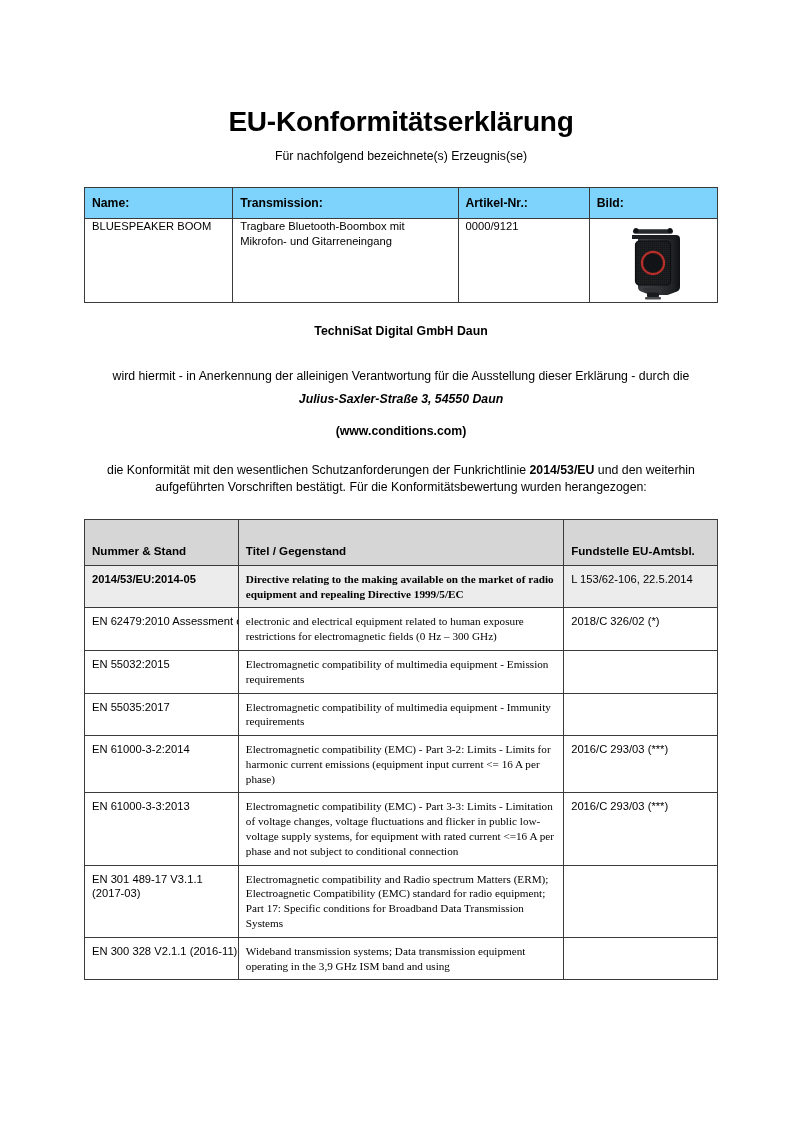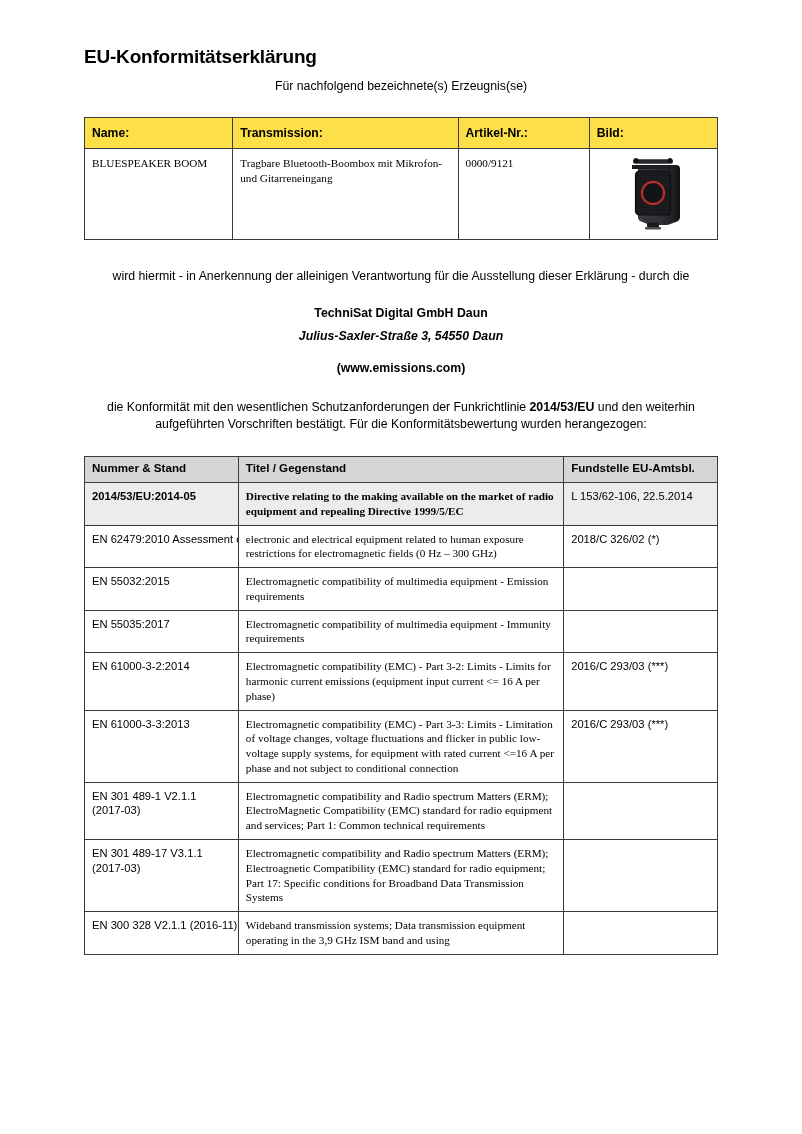--- a/index.html
+++ b/index.html
@@ -20,23 +20,23 @@
     width: 802px;
     height: 1134px;
     box-sizing: border-box;
     padding: 0 84px;
     background: #ffffff;
   }
 
   
   .doc-title {
     margin: 0;
-    padding-top: 47px;
-    text-align: left;
-    font-size: 19px;
+    padding-top: 107px;
+    text-align: center;
+    font-size: 28px;
     font-weight: bold;
     letter-spacing: -0.2px;
     line-height: 1.1;
   }
   .doc-subtitle {
     margin: 1px;
     padding-top: 10px;
     text-align: center;
     font-size: 12.3px;
     line-height: 1.3;
@@ -57,30 +57,29 @@
     text-align: left;
     font-weight: normal;
     overflow: hidden;
   }
 
   
   .product-table {
     margin-top: 22px;
   }
   .product-table th {
-    background: #fde047;
+    background: #7dd3fc;
     font-weight: bold;
     font-size: 12.2px;
     padding-top: 7px;
     padding-bottom: 7px;
   }
   .product-table td {
     height: 78px;
-    padding-top: 7px;
-    font-family: Liberation Serif, serif;
+    padding-top: 0;
   }
   .col-name      { width: 148px; }
   .col-desc      { width: 225px; }
   .col-artnr     { width: 131px; }
   .col-bild      { width: 128px; }
 
   .product-image-cell {
     padding: 0;
     position: relative;
   }
@@ -108,21 +107,21 @@
   .decl b { font-weight: bold; }
 
   
   .std-table {
     margin-top: 22px;
   }
   .std-table th {
     background: #d6d6d6;
     font-weight: bold;
     font-size: 11.6px;
-    padding-top: 3px;
+    padding-top: 23px;
     padding-bottom: 7px;
   }
   .std-table td {
     padding-top: 6px;
     padding-bottom: 6px;
   }
   .std-table tr.shaded td {
     background: #ececec;
   }
   .std-table tr.shaded td,
@@ -211,27 +210,27 @@
 
             <path d="M20 62 h20 l-2.5 5 h-15 z" fill="#303236"></path>
             <rect x="24" y="66.5" width="12" height="5" rx="1.4" fill="#1a1b1e"></rect>
             <rect x="22" y="71" width="16" height="2.4" rx="1" fill="#4a4c50"></rect>
           </svg>
         </td>
       </tr>
     </tbody>
   </table>
 
+  <p class="decl decl-company">TechniSat Digital GmbH Daun</p>
+
   <p class="decl decl-intro">wird hiermit - in Anerkennung der alleinigen Verantwortung für die Ausstellung dieser Erklärung - durch die</p>
 
-  <p class="decl decl-company">TechniSat Digital GmbH Daun</p>
-
   <p class="decl decl-addr">Julius-Saxler-Straße 3, 54550 Daun</p>
 
-  <p class="decl decl-web">(www.emissions.com)</p>
+  <p class="decl decl-web">(www.conditions.com)</p>
 
   <p class="decl decl-outro"><span>die Konformität mit den wesentlichen Schutzanforderungen der Funkrichtlinie </span><b>2014/53/EU</b><span> und den weiterhin aufgeführten Vorschriften bestätigt. Für die Konformitätsbewertung wurden herangezogen:</span></p>
 
   <table class="std-table">
     <colgroup>
       <col class="col-num">
         <col class="col-title">
         <col class="col-ref">
     </colgroup>
     <thead>
@@ -268,25 +267,20 @@
           <td class="col-num">EN 61000-3-2:2014</td>
           <td class="col-title">Electromagnetic compatibility (EMC) - Part 3-2: Limits - Limits for harmonic current emissions (equipment input current &lt;= 16 A per phase)</td>
           <td class="col-ref ref">2016/C 293/03 (***)</td>
         </tr>
         <tr>
           <td class="col-num">EN 61000-3-3:2013</td>
           <td class="col-title">Electromagnetic compatibility (EMC) - Part 3-3: Limits - Limitation of voltage changes, voltage fluctuations and flicker in public low-voltage supply systems, for equipment with rated current &lt;=16 A per phase and not subject to conditional connection</td>
           <td class="col-ref ref">2016/C 293/03 (***)</td>
         </tr>
         <tr>
-          <td class="col-num">EN 301 489-1 V2.1.1 (2017-03)</td>
-          <td class="col-title">Electromagnetic compatibility and Radio spectrum Matters (ERM); ElectroMagnetic Compatibility (EMC) standard for radio equipment and services; Part 1: Common technical requirements</td>
-          <td class="col-ref ref"></td>
-        </tr>
-        <tr>
           <td class="col-num">EN 301 489-17 V3.1.1 (2017-03)</td>
           <td class="col-title">Electromagnetic compatibility and Radio spectrum Matters (ERM); Electroagnetic Compatibility (EMC) standard for radio equipment; Part 17: Specific conditions for Broadband Data Transmission Systems</td>
           <td class="col-ref ref"></td>
         </tr>
         <tr>
           <td class="col-num">
             <span class="nowrap-overflow">EN 300 328 V2.1.1 (2016-11)</span>
           </td>
           <td class="col-title">Wideband transmission systems; Data transmission equipment operating in the 3,9 GHz ISM band and using</td>
           <td class="col-ref ref"></td>

